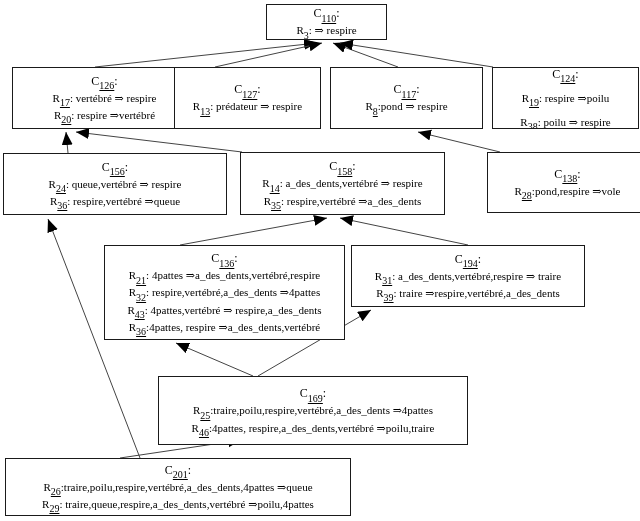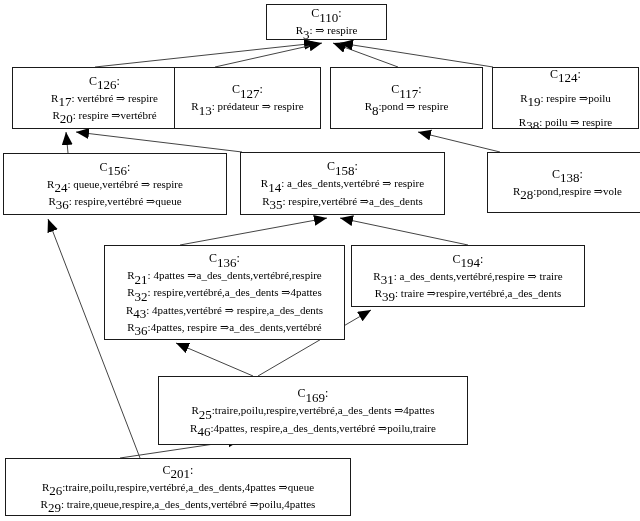--- a/index.html
+++ b/index.html
@@ -9,21 +9,21 @@
   }
   svg.edges { position:absolute; left:0; top:0; width:640px; height:521px; }
   .box {
     position:absolute; box-sizing:border-box;
     border:1px solid #1a1a1a; background:#ffffff;
     display:flex; flex-direction:column; justify-content:center;
     text-align:center; overflow:hidden;
   }
   .title { font-size:12px; line-height:1.5; white-space:nowrap; }
   .rule  { font-size:11px; line-height:1.55; white-space:nowrap; }
-  sub { font-size:13px; line-height:0; position:relative; bottom:-1px; }
+  sub { font-size:10px; line-height:0; position:relative; bottom:-1px;text-decoration:underline; }
   
   #b-c110 { left:266px; top:4px;   width:121px; height:36px; }
   #b-c126 { left:12px;  top:67px;  width:185px; height:62px; }
   #b-c127 { left:174px; top:67px;  width:147px; height:62px; }
   #b-c117 { left:330px; top:67px;  width:153px; height:62px; }
   #b-c124 { left:492px; top:67px;  width:147px; height:62px;gap:7px; }
   #b-c156 { left:3px;   top:153px; width:224px; height:62px; }
   #b-c158 { left:240px; top:152px; width:205px; height:63px; }
   #b-c138 { left:474px; top:152px; width:161px; height:61px;margin-left:13px; }
   #b-c136 { left:104px; top:245px; width:241px; height:95px; }

